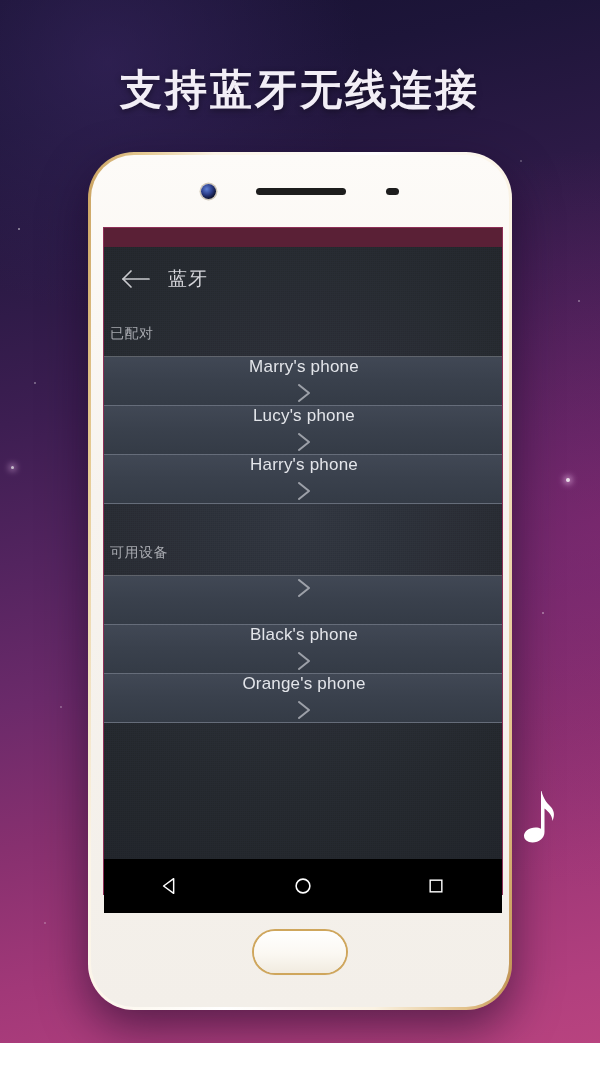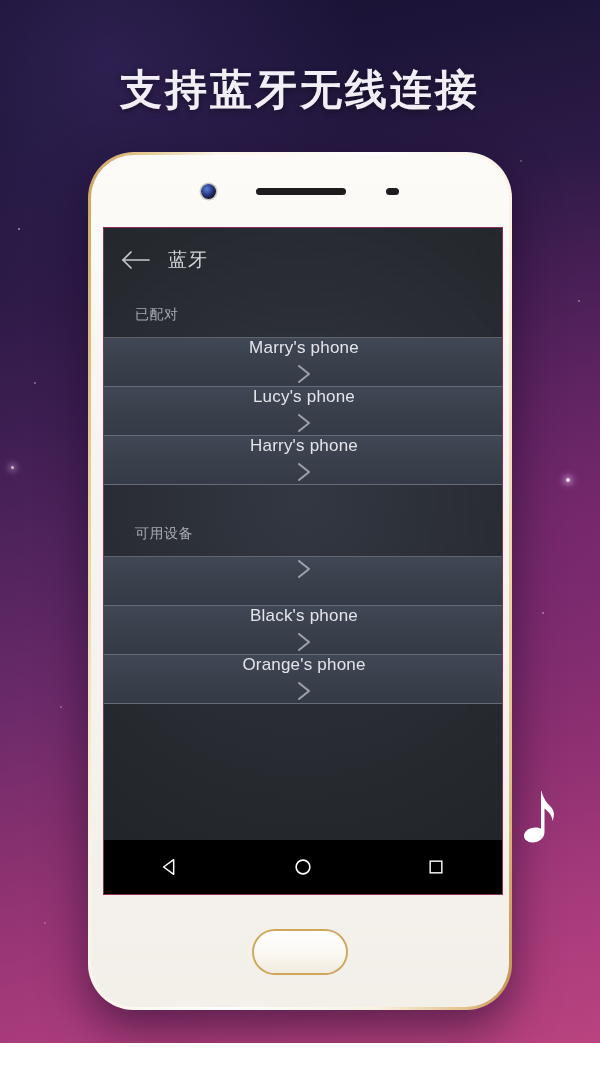--- a/index.html
+++ b/index.html
@@ -101,20 +101,21 @@
     background:#5a2036;
     padding:1px;
     box-shadow:inset 0 0 0 1px #8e2f57;
   }
   #screen-content {
     position:relative;
     width:100%; height:100%;
     background:
       radial-gradient(ellipse 120% 80% at 50% 40%, #313640 0%, #23272e 55%, #1b1e23 100%);
     overflow:hidden;
+    margin-top:19px;
   }
   #screen-content::after {
     
     content:"";
     position:absolute; inset:0;
     background-image:
       repeating-linear-gradient(0deg, rgba(255,255,255,.012) 0 1px, rgba(0,0,0,.012) 1px 2px),
       repeating-linear-gradient(90deg, rgba(255,255,255,.010) 0 1px, rgba(0,0,0,.010) 1px 2px);
     pointer-events:none;
   }
@@ -133,21 +134,21 @@
     color:#d7d7dc;
     letter-spacing:1px;
   }
 
   
   #device-list { position:relative; z-index:2; }
 
   .section-header {
     height:46px;
     display:flex; align-items:center;
-    padding-left:31px;
+    padding-left:6px;
     font-size:14px;
     color:#a8aab0;
     letter-spacing:.5px;
     border-bottom:1px solid rgba(200,205,215,.34);
     margin-bottom:0;
   }
 
   .device-row {
     position:relative;
     height:49px;

